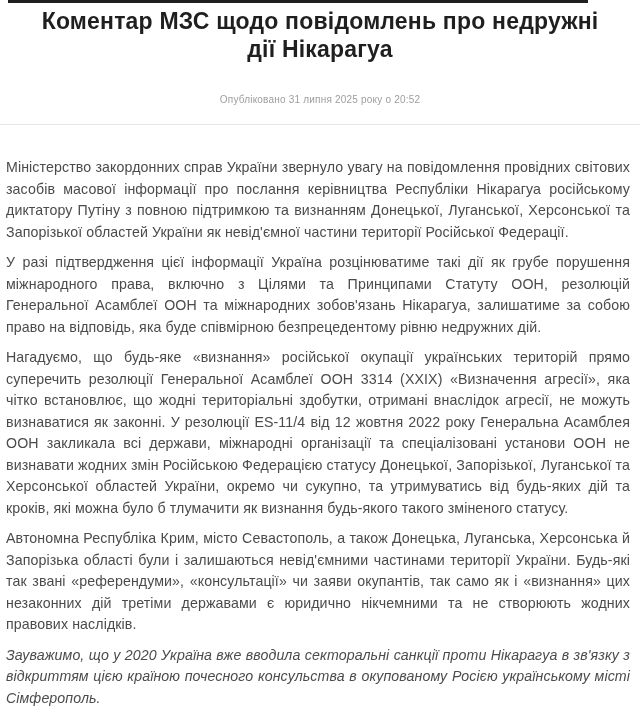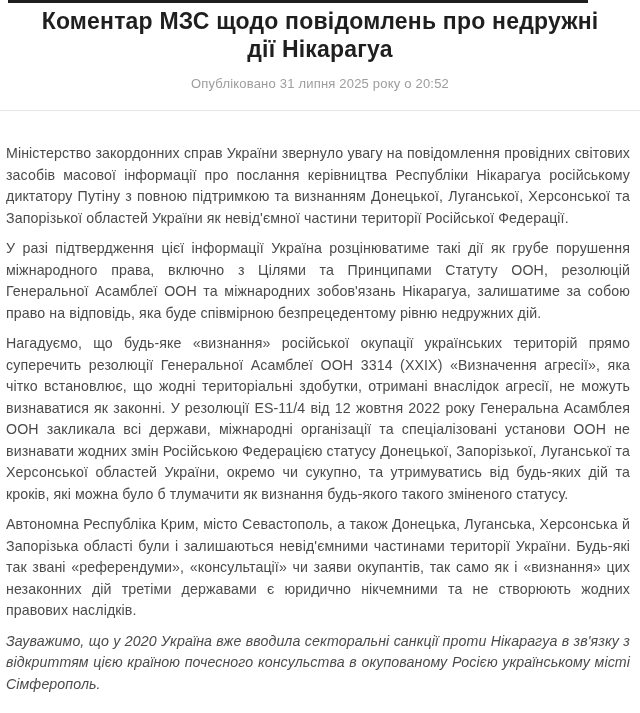--- a/index.html
+++ b/index.html
@@ -31,22 +31,22 @@
   .article-title {
     font-size: 23px;
     line-height: 28px;
     font-weight: 700;
     color: #1f1f1f;
     max-width: 560px;
     margin: 0 auto;
     letter-spacing: 0.2px;
   }
   .publish-date {
-    margin-top: 13px;
-    font-size: 13px;
+    margin-top: 31px;
+    font-size: 10px;
     color: #9d9d9d;
     letter-spacing: 0.2px;
   }
   .divider {
     border: none;
     border-top: 1px solid #e6e6e6;
     margin-top: 19px;
   }
   .article-body {
     padding: 32px 10px 0 6px;

